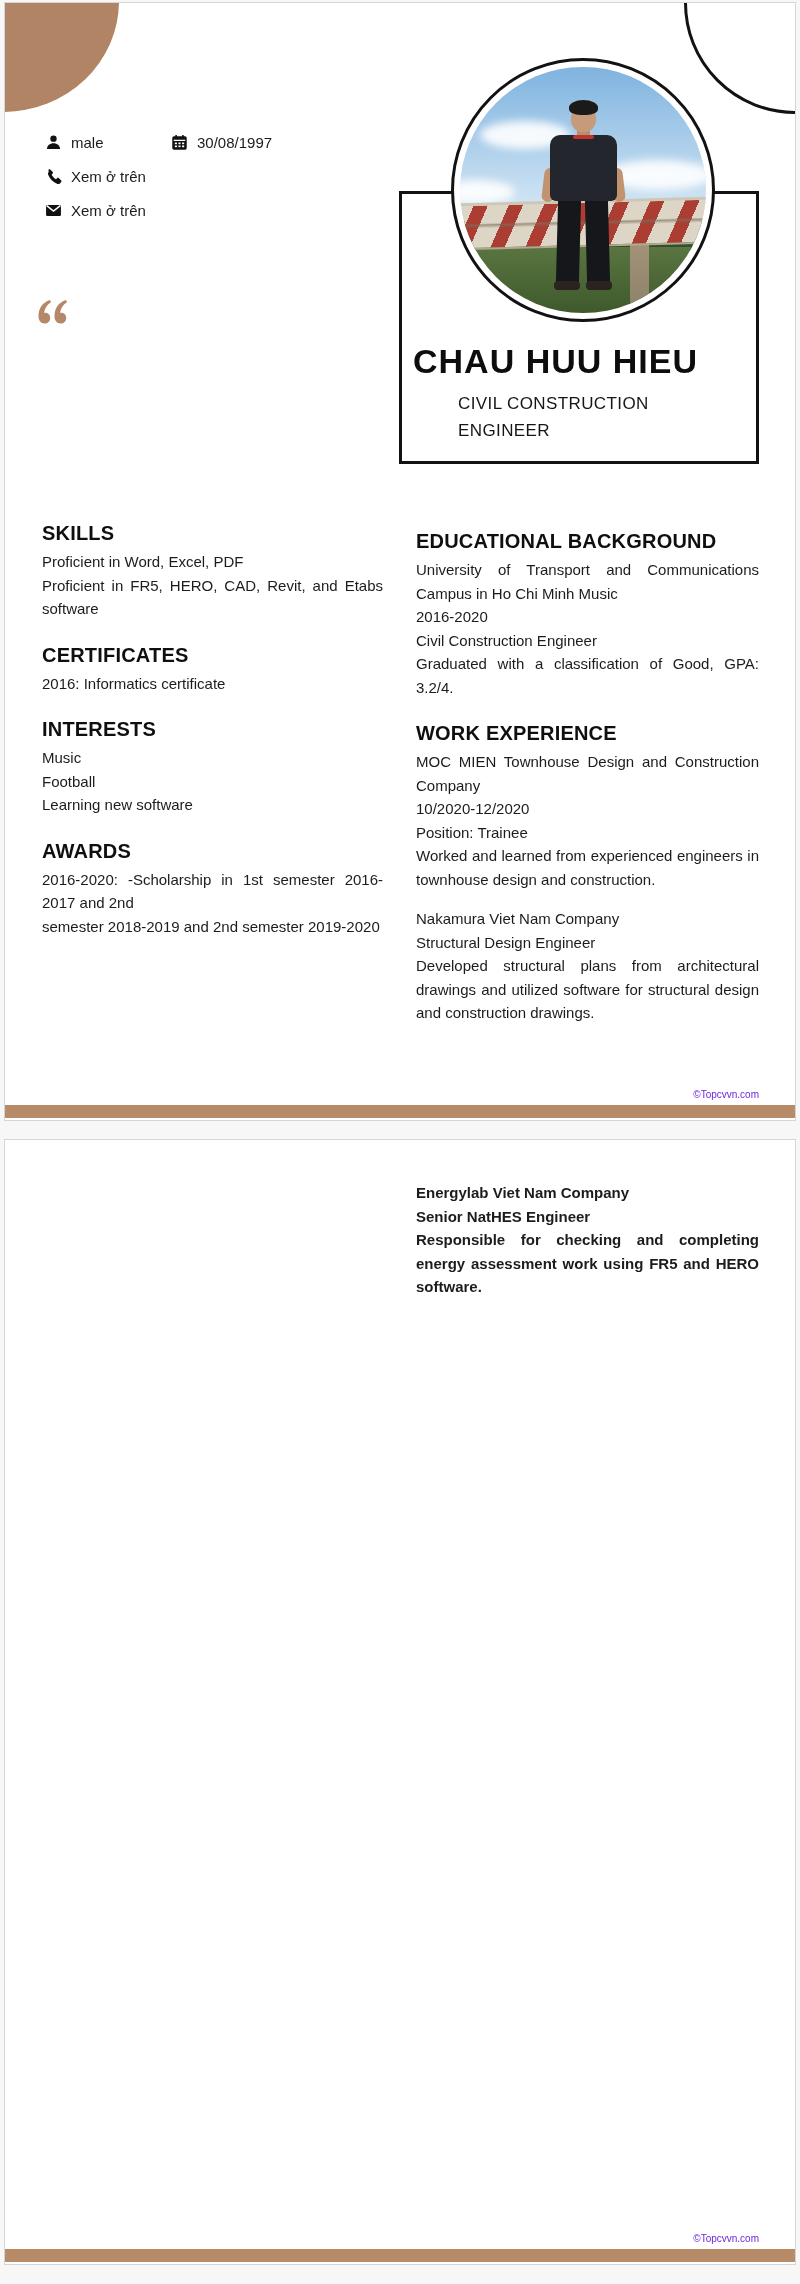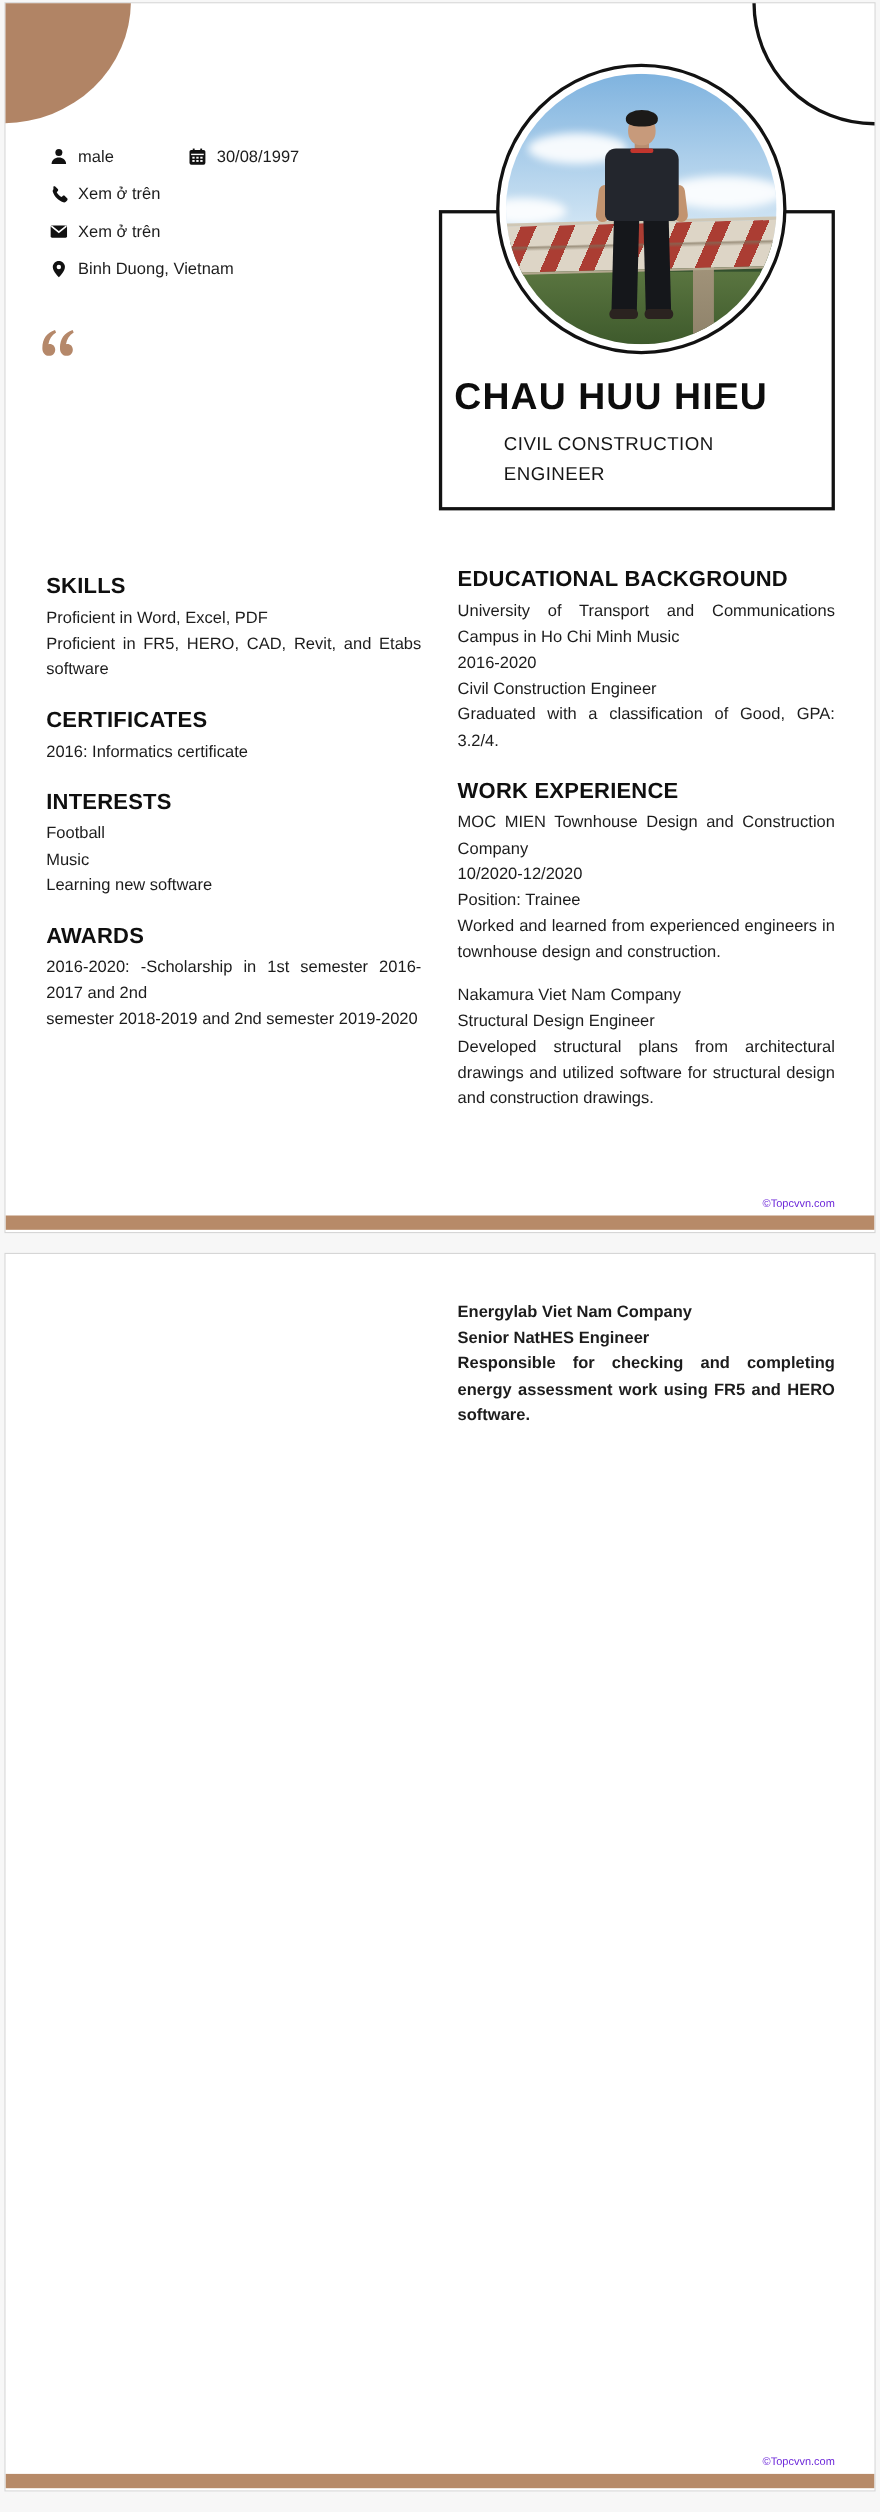--- a/index.html
+++ b/index.html
@@ -90,21 +90,21 @@
   .leg { position:absolute; top:131px; width:23px; height:86px; background:#15171b; }
   .leg.l { left:97px; transform:rotate(1.5deg); }
   .leg.r { left:126px; transform:rotate(-1.5deg); }
   .shoe { position:absolute; top:214px; width:26px; height:9px; border-radius:4px; background:#2b2320; }
   .shoe.l { left:94px; } .shoe.r { left:126px; }
 
   
   .col { position:absolute; font-size:15px; line-height:23.5px; }
   .col p { text-align:justify; }
   .col-left  { left:37px;  top:520px; width:341px; }
-  .col-right { left:411px; top:514px; width:343px; }
+  .col-right { left:411px; top:528px; width:343px; }
   .sec h2 {
     font-size:20px; font-weight:700; color:#0f0f0f; letter-spacing:.2px;
     line-height:20px; margin:0 0 7px 0;
   }
   .sec { margin-bottom:24px; }
   .job-gap { height:16px; }
 
   
   .credit { position:absolute; right:36px; bottom:20px; font-size:10px; color:#6d28d9; }
   .accent-bar { position:absolute; left:0; right:0; bottom:2px; height:13px; background:#b78a68; }
@@ -162,31 +162,20 @@
     </div>
     <div class="c-row">
       <span class="c-cell">
         <span class="ci">
           <svg viewBox="0 0 16 16">
               <rect x="1" y="2.8" width="14" height="10.4" rx="1.2" fill="#111"></rect>
               <path d="M1.6 3.4 8 8.6l6.4-5.2" fill="none" stroke="#fff" stroke-width="1.4"></path>
             </svg>
         </span>
         <span>Xem ở trên</span>
-      </span>
-    </div>
-    <div class="c-row">
-      <span class="c-cell">
-        <span class="ci">
-          <svg viewBox="0 0 16 16">
-              <path d="M8 1.2c-2.9 0-5.2 2.3-5.2 5.2 0 3.9 5.2 8.8 5.2 8.8s5.2-4.9 5.2-8.8C13.2 3.5 10.9 1.2 8 1.2z" fill="#111"></path>
-              <circle cx="8" cy="6.3" r="1.9" fill="#fff"></circle>
-            </svg>
-        </span>
-        <span>Binh Duong, Vietnam</span>
       </span>
     </div>
   </div>
 
   <div class="objective">
     <span class="quote-mark">
       <svg viewBox="0 0 34 30" fill="#b5886a">
           <path d="M15 3C7.5 5.5 3.5 11 3.5 19.5c0 4.2 2.6 7 6.1 7 3.2 0 5.6-2.4 5.6-5.6 0-3-2.1-5.2-5-5.2-.5 0-.9.1-1.2.2C9.7 11.5 12 7.5 16 5.2z"></path>
           <path d="M31 3c-7.5 2.5-11.5 8-11.5 16.5 0 4.2 2.6 7 6.1 7 3.2 0 5.6-2.4 5.6-5.6 0-3-2.1-5.2-5-5.2-.5 0-.9.1-1.2.2.7-4.4 3-8.4 7-10.7z"></path>
         </svg>
@@ -234,22 +223,22 @@
     </div>
     <div class="sec">
       <h2>CERTIFICATES</h2>
       <div>
           <p>2016: Informatics certificate</p>
         </div>
     </div>
     <div class="sec">
       <h2>INTERESTS</h2>
       <div>
+          <p>Music</p>
           <p>Football</p>
-          <p>Music</p>
           <p>Learning new software</p>
         </div>
     </div>
     <div class="sec">
       <h2>AWARDS</h2>
       <div>
           <p>2016-2020: -Scholarship in 1st semester 2016-2017 and 2nd</p>
           <p>semester 2018-2019 and 2nd semester 2019-2020</p>
         </div>
     </div>

